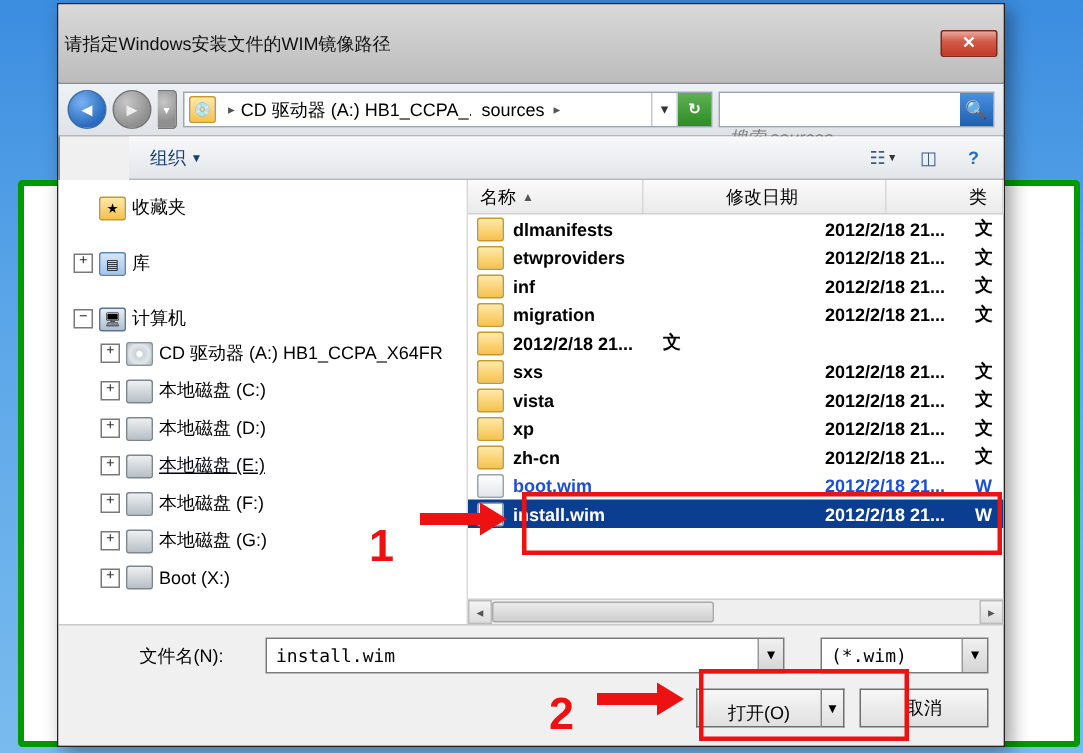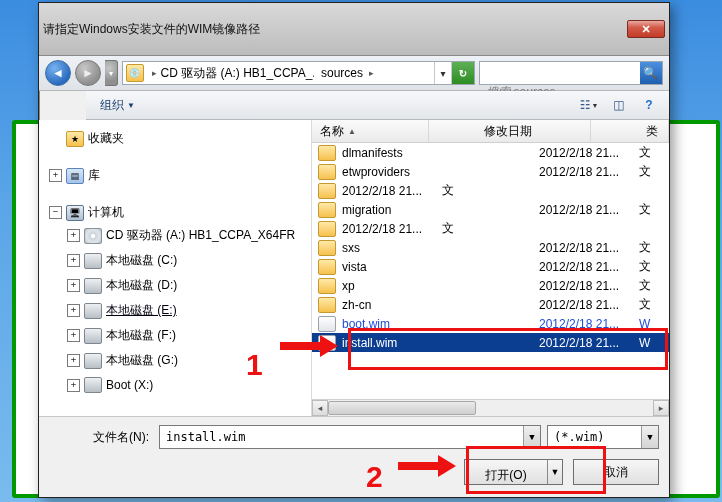--- a/index.html
+++ b/index.html
@@ -299,21 +299,22 @@
 
   .filelist {
     flex: 1;
     overflow: auto;
     position: relative;
   }
   .frow {
     display: flex;
     align-items: center;
     height: 19px;
-    padding: 0 16px 0 6px;
+    padding: 0 5px 0 6px;
+    font-weight: bold;
   }
   .frow .fic {
     width: 16px;
     height: 14px;
     margin-right: 6px;
     display: inline-flex;
     align-items: center;
     justify-content: center;
     border-radius: 2px;
     font-size: 9px;
@@ -368,21 +369,21 @@
     border-top: 1px solid #c9c9c9;
     background: #f0f0f0;
     padding: 8px 10px 12px;
     display: flex;
     flex-direction: column;
     gap: 10px;
   }
   .bottomrow {
     display: flex;
     align-items: center;
-    gap: 6px;
+    gap: 24px;
   }
   .bottomrow .lbl {
     width: 100px;
     text-align: right;
     padding-right: 4px;
   }
   .combo {
     height: 22px;
     background: #fff;
     border: 1px solid #7a7a7a;
@@ -622,20 +623,21 @@
             <span class="ftype">文</span>
           </div>
           <div class="frow">
             <span class="fic fic-folder"></span>
             <span class="fname">etwproviders</span>
             <span class="fdate">2012/2/18 21...</span>
             <span class="ftype">文</span>
           </div>
           <div class="frow">
             <span class="fic fic-folder"></span>
+            <span class="fname">inf</span>
             <span class="fdate">2012/2/18 21...</span>
             <span class="ftype">文</span>
           </div>
           <div class="frow">
             <span class="fic fic-folder"></span>
             <span class="fname">migration</span>
             <span class="fdate">2012/2/18 21...</span>
             <span class="ftype">文</span>
           </div>
           <div class="frow">

